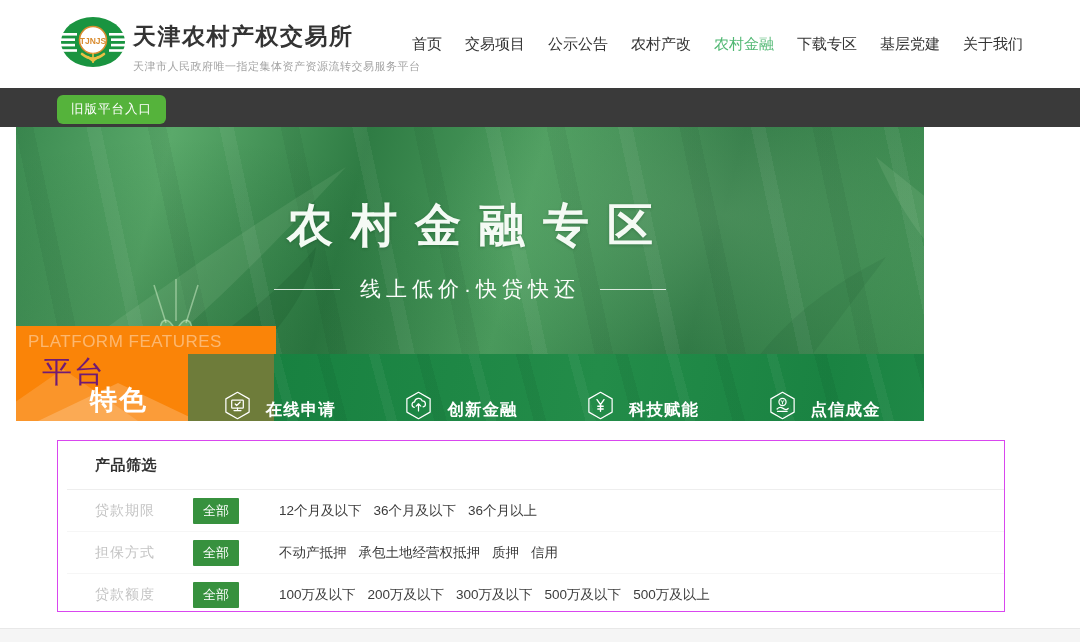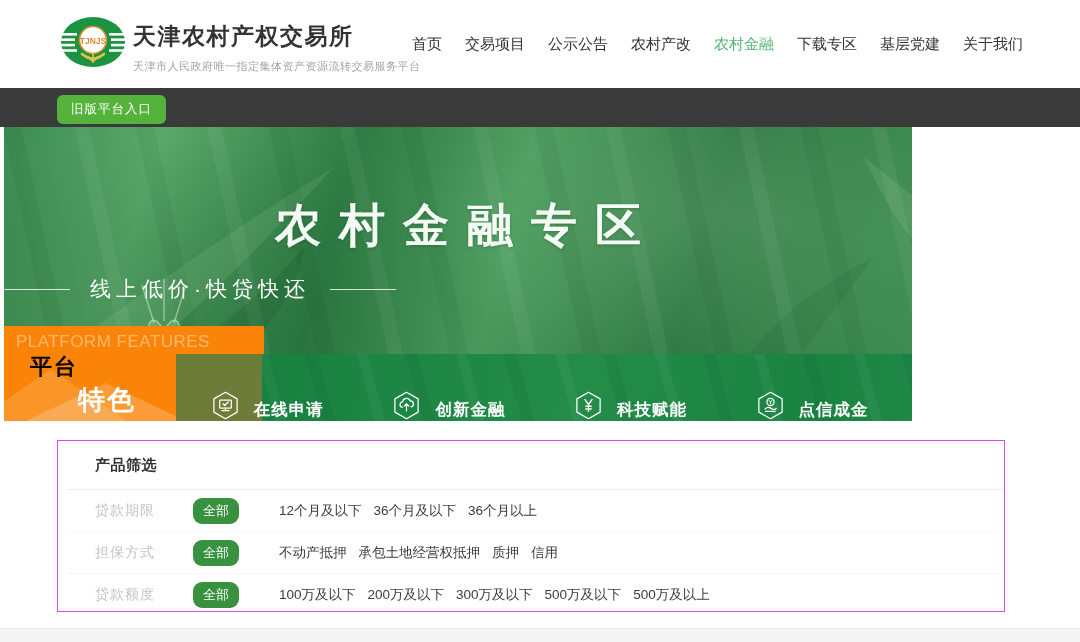--- a/index.html
+++ b/index.html
@@ -16,62 +16,62 @@
   .nav{position:absolute;right:57px;top:0;height:88px;display:flex;align-items:center;gap:23px;}
   .nav a{font-size:15px;color:#333;text-decoration:none;cursor:pointer;white-space:nowrap;}
   .nav a.active{color:#52b874;}
 
   
   .topbar{position:absolute;left:0;top:88px;width:1080px;height:39px;background:#3a3a3a;}
   .old-btn{position:absolute;left:57px;top:7px;background:#55b33b;color:#fff;font-size:12.5px;
            padding:6px 14px;border-radius:6px;border:none;cursor:pointer;letter-spacing:1px;}
 
   
-  .banner{position:absolute;left:4px;top:127px;width:908px;height:294px;overflow:hidden;
+  .banner{position:absolute;left:16px;top:127px;width:908px;height:294px;overflow:hidden;
     background:
       radial-gradient(420px 260px at 78% 30%, rgba(190,235,185,.20), rgba(190,235,185,0) 70%),
       radial-gradient(520px 300px at 18% 75%, rgba(10,70,30,.25), rgba(10,70,30,0) 70%),
       linear-gradient(105deg,#3c8b51 0%,#5aa96a 16%,#2f7c44 36%,#4c9c5e 54%,#2a7440 74%,#3f8f52 100%);}
   .banner-streaks{position:absolute;inset:0;
      background:repeating-linear-gradient(78deg, rgba(255,255,255,.05) 0 14px, rgba(255,255,255,0) 14px 60px, rgba(0,40,15,.06) 60px 78px, rgba(0,0,0,0) 78px 130px);}
   .banner svg.deco{position:absolute;inset:0;}
   .hero-title{position:absolute;left:0;top:68px;width:100%;text-align:center;color:#f4faf4;
               font-size:46px;font-weight:bold;letter-spacing:18px;padding-left:18px;
               text-shadow:0 1px 3px rgba(0,40,15,.25);}
-  .hero-sub{position:absolute;left:0;top:148px;width:100%;display:flex;align-items:center;gap:20px;}
+  .hero-sub{position:absolute;left:0;top:148px;width:100%;display:flex;align-items:center;justify-content:center;gap:20px;}
   .hero-sub .line{width:66px;height:1px;background:rgba(255,255,255,.8);}
   .hero-sub .txt{color:#fbfdfb;font-size:21px;letter-spacing:5px;font-weight:500;}
 
   
   .feat-panel{position:absolute;left:0;bottom:0;width:260px;height:95px;background:#fa8408;overflow:hidden;}
   .tri{position:absolute;bottom:0;}
   .tri1{left:-28px;width:150px;height:52px;background:rgba(255,255,255,.14);clip-path:polygon(50% 0,0 100%,100% 100%);}
   .tri2{left:22px;width:160px;height:38px;background:rgba(255,255,255,.20);clip-path:polygon(50% 0,0 100%,100% 100%);}
   .feat-en{position:absolute;left:12px;top:6px;font-size:17px;color:rgba(255,255,255,.42);letter-spacing:.5px;}
-  .feat-cn1{position:absolute;left:26px;top:26px;font-size:22px;font-weight:bold;color:#000000;letter-spacing:2px;}
+  .feat-cn1{position:absolute;left:26px;top:26px;font-size:30px;font-weight:normal;color:#701a75;letter-spacing:2px;}
   .feat-cn2{position:absolute;left:74px;top:56px;font-size:27px;font-weight:bold;color:#fff;letter-spacing:2px;}
 
   
   .featbar{position:absolute;left:172px;bottom:0;width:908px;height:67px;display:flex;
            background:linear-gradient(100deg,#157e3e,#238c49 45%,#1a8342 70%,#27914e);}
   .featbar::before{content:"";position:absolute;inset:0;pointer-events:none;
      background:repeating-linear-gradient(75deg, rgba(255,255,255,.045) 0 10px, rgba(255,255,255,0) 10px 46px, rgba(0,45,18,.07) 46px 58px, rgba(0,0,0,0) 58px 96px);}
   .active-block{position:absolute;left:0;top:0;width:86px;height:67px;background:#6e7c3a;}
   .feat-item{position:relative;flex:1;display:flex;align-items:flex-end;justify-content:center;gap:13px;cursor:pointer;}
   .feat-item svg{width:31px;height:31px;flex:0 0 auto;}
   .feat-label{color:#fff;font-size:16.5px;font-weight:bold;letter-spacing:1px;white-space:nowrap;}
 
   
   .card{position:absolute;left:57px;top:440px;width:948px;height:172px;background:#fff;border:1px solid #d946ef;padding-left:9px;}
   .card-title{padding:15px 0 0 28px;font-size:15px;font-weight:bold;color:#333;letter-spacing:.5px;}
   .card-divider{margin-top:14px;border-bottom:1px solid #eeeeee;}
   .frow{display:flex;align-items:center;height:42px;padding-left:28px;border-bottom:1px solid #f6f6f6;}
   .frow:last-child{border-bottom:none;}
   .frow-label{width:76px;font-size:14px;color:#c4c4c4;letter-spacing:1px;flex:0 0 auto;}
-  .badge{margin-left:22px;background:#37913e;color:#fff;font-size:13px;padding:4px 10px;border-radius:9px;cursor:pointer;flex:0 0 auto;}
+  .badge{margin-left:22px;background:#37913e;color:#fff;font-size:13px;padding:4px 10px;border-radius:1px;cursor:pointer;flex:0 0 auto;}
   .opts{display:flex;gap:12px;margin-left:40px;}
   .opts span{font-size:13.5px;color:#3c3c3c;cursor:pointer;white-space:nowrap;}
 
   
   .footer{position:absolute;left:0;top:628px;width:1080px;height:14px;background:#f5f5f5;border-top:1px solid #e8e8e8;}
 </style>
 </head>
 <body>
 
 <div class="page">

